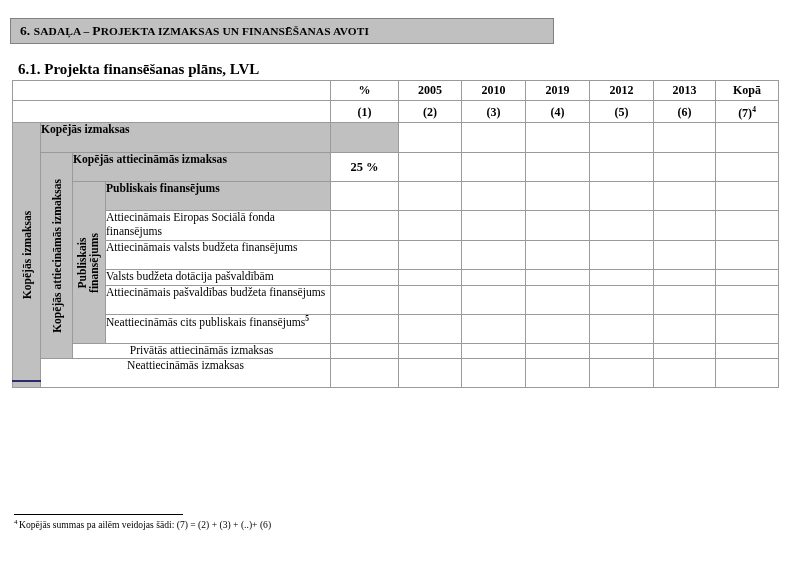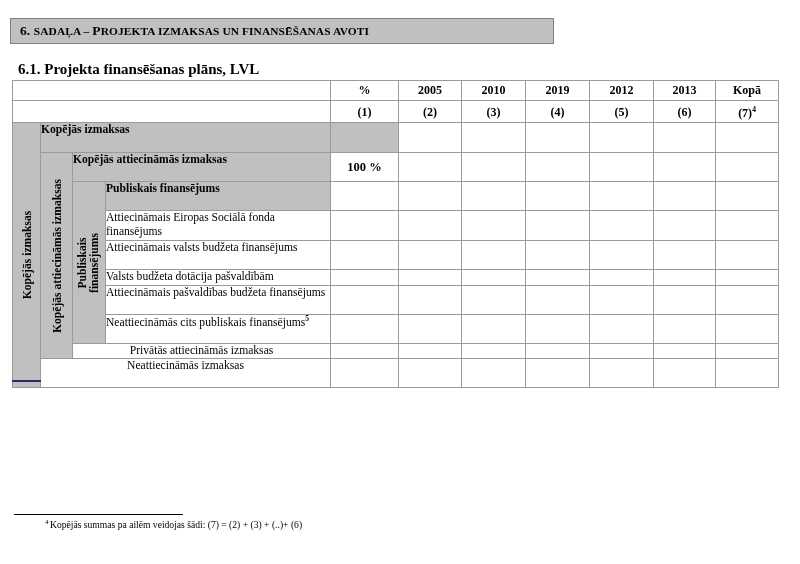--- a/index.html
+++ b/index.html
@@ -168,21 +168,20 @@
   .footnotes {
     position: absolute;
     left: 14px;
     top: 518px;
     width: 700px;
     font-size: 9.6px;
     line-height: 1.42;
   }
   .footnotes .fn {
     white-space: nowrap;
-    margin-left: 31px;
   }
   .fnum {
     font-size: 7px;
     vertical-align: super;
     margin-right: 1.5px;
   }
 </style>
 </head>
 <body>
 
@@ -247,21 +246,21 @@
         <td></td>
         <td></td>
         <td></td>
       </tr>
 
       <tr>
         <td class="vcell" rowspan="8">
           <span class="vtext">Kopējās attiecināmās izmaksas</span>
         </td>
         <td class="lbl gray" colspan="2" style="height:28px">Kopējās attiecināmās izmaksas</td>
-        <td class="val">100 %</td>
+        <td class="val">25 %</td>
         <td></td>
         <td></td>
         <td></td>
         <td></td>
         <td></td>
         <td></td>
       </tr>
 
       <tr>
         <td class="vcell" rowspan="6">

